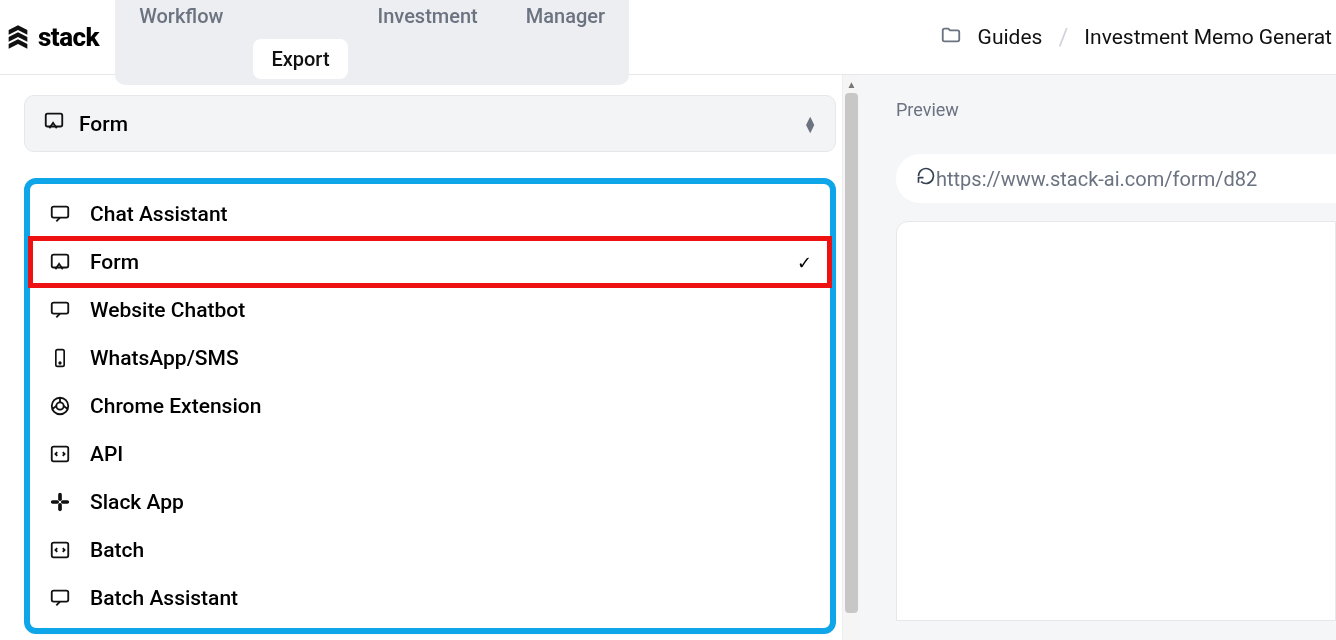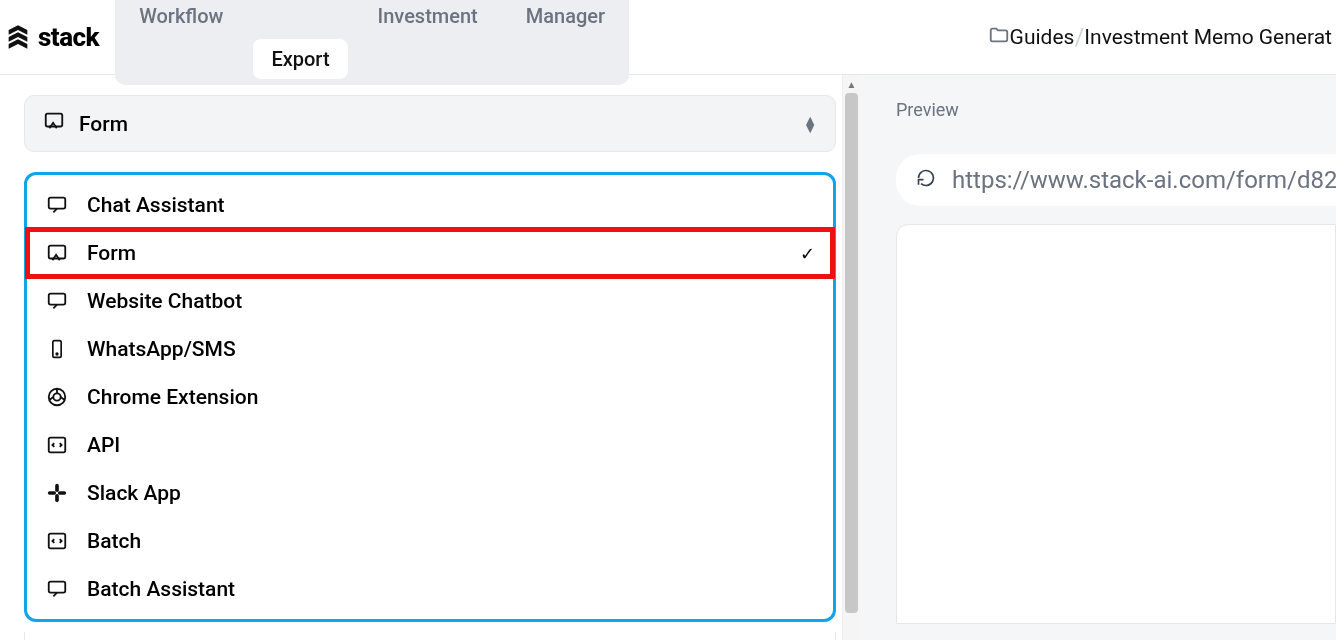--- a/index.html
+++ b/index.html
@@ -13,21 +13,21 @@
   .tabgroup {
     display: flex; align-items: flex-start; background: #eceef1; border-radius: 10px;
     padding: 6px; gap: 12px;
   }
   .tab {
     padding: 8px 18px; border-radius: 8px; font-size: 20px; color: #6b7280; cursor: pointer;
     font-weight: 500;
   }
   .tab.active { background: #fff; color: #111; margin-top: 43px; }
   .spacer { flex: 1; }
-  .breadcrumb { display: flex; align-items: center; font-size: 21px; color: #111; }
+  .breadcrumb { display: flex; align-items: center; gap: 16px; font-size: 21px; color: #111; }
   .breadcrumb .sep { color: #d1d5db; font-size: 24px; }
   .breadcrumb .folder-icon { color: #6b7280; }
   .content { display: flex; height: calc(640px - 75px); }
   .leftpane { width: 860px; position: relative; padding: 20px 24px; }
   .scrollbar-track {
     position: absolute; right: 0; top: 0; bottom: 0; width: 18px; background: #f5f5f5;
     border-left: 1px solid #eee;
   }
   .scrollbar-arrow {
     position: absolute; top: 0; left: 0; right: 0; height: 18px; display:flex; align-items:center; justify-content:center;
@@ -38,39 +38,39 @@
     background: #c7c7c7; border-radius: 4px;
   }
   .rightpane { flex: 1; background: #f5f6f8; padding: 24px 0 24px 36px; overflow: hidden; }
   .select-trigger {
     display: flex; align-items: center; gap: 14px; padding: 14px 18px;
     border: 1px solid #e5e7eb; background: #f3f4f6; border-radius: 10px;
     font-size: 21px; font-weight: 500; position: relative;
   }
   .select-trigger .chevrons { margin-left: auto; color: #6b7280; font-size: 14px; display:flex; flex-direction:column; line-height:8px;}
   .dropdown {
-    margin-top: 20px; border: 3px solid #0ea5e9; border-radius: 12px; background: #fff;
+    margin-top: 26px; border: 6px solid #0ea5e9; border-radius: 12px; background: #fff;
     box-shadow: 0 1px 2px rgba(0,0,0,0.03);
     padding: 6px 0;
   }
   .dropdown-item {
     display: flex; align-items: center; gap: 18px; padding: 12px 18px;
     font-size: 21px; font-weight: 500; cursor: pointer;
   }
   .dropdown-item .icon { width: 24px; display:flex; align-items:center; justify-content:center; color:#111; }
   .dropdown-item .check { margin-left: auto; font-size: 18px; }
   .dropdown-item.highlighted { outline: 5px solid #e11; outline-offset: -3px; }
   .bottom-card {
     margin-top: 10px; height: 40px; border: 1px solid #e5e7eb; border-radius: 12px;
     border-top-left-radius: 0; border-top-right-radius: 0; border-top: none;
   }
   .preview-label { color: #6b7280; font-size: 18px; margin-bottom: 34px; }
   .urlbar {
     background: #fff; border-radius: 24px 0 0 24px; padding: 12px 20px;
-    display: flex; align-items: center; gap: 16px; font-size: 24px; color: #6b7280;
+    display: flex; align-items: center; font-size: 20px; color: #6b7280;
     white-space: nowrap; overflow: hidden;
   }
   .urlbar .reload { color: #374151; }
   .preview-canvas {
     margin-top: 18px; background: #fff; border: 1px solid #e5e7eb; border-radius: 12px 0 0 0;
     height: 400px;
   }
   svg { flex: none; }
 </style>
 </head>

